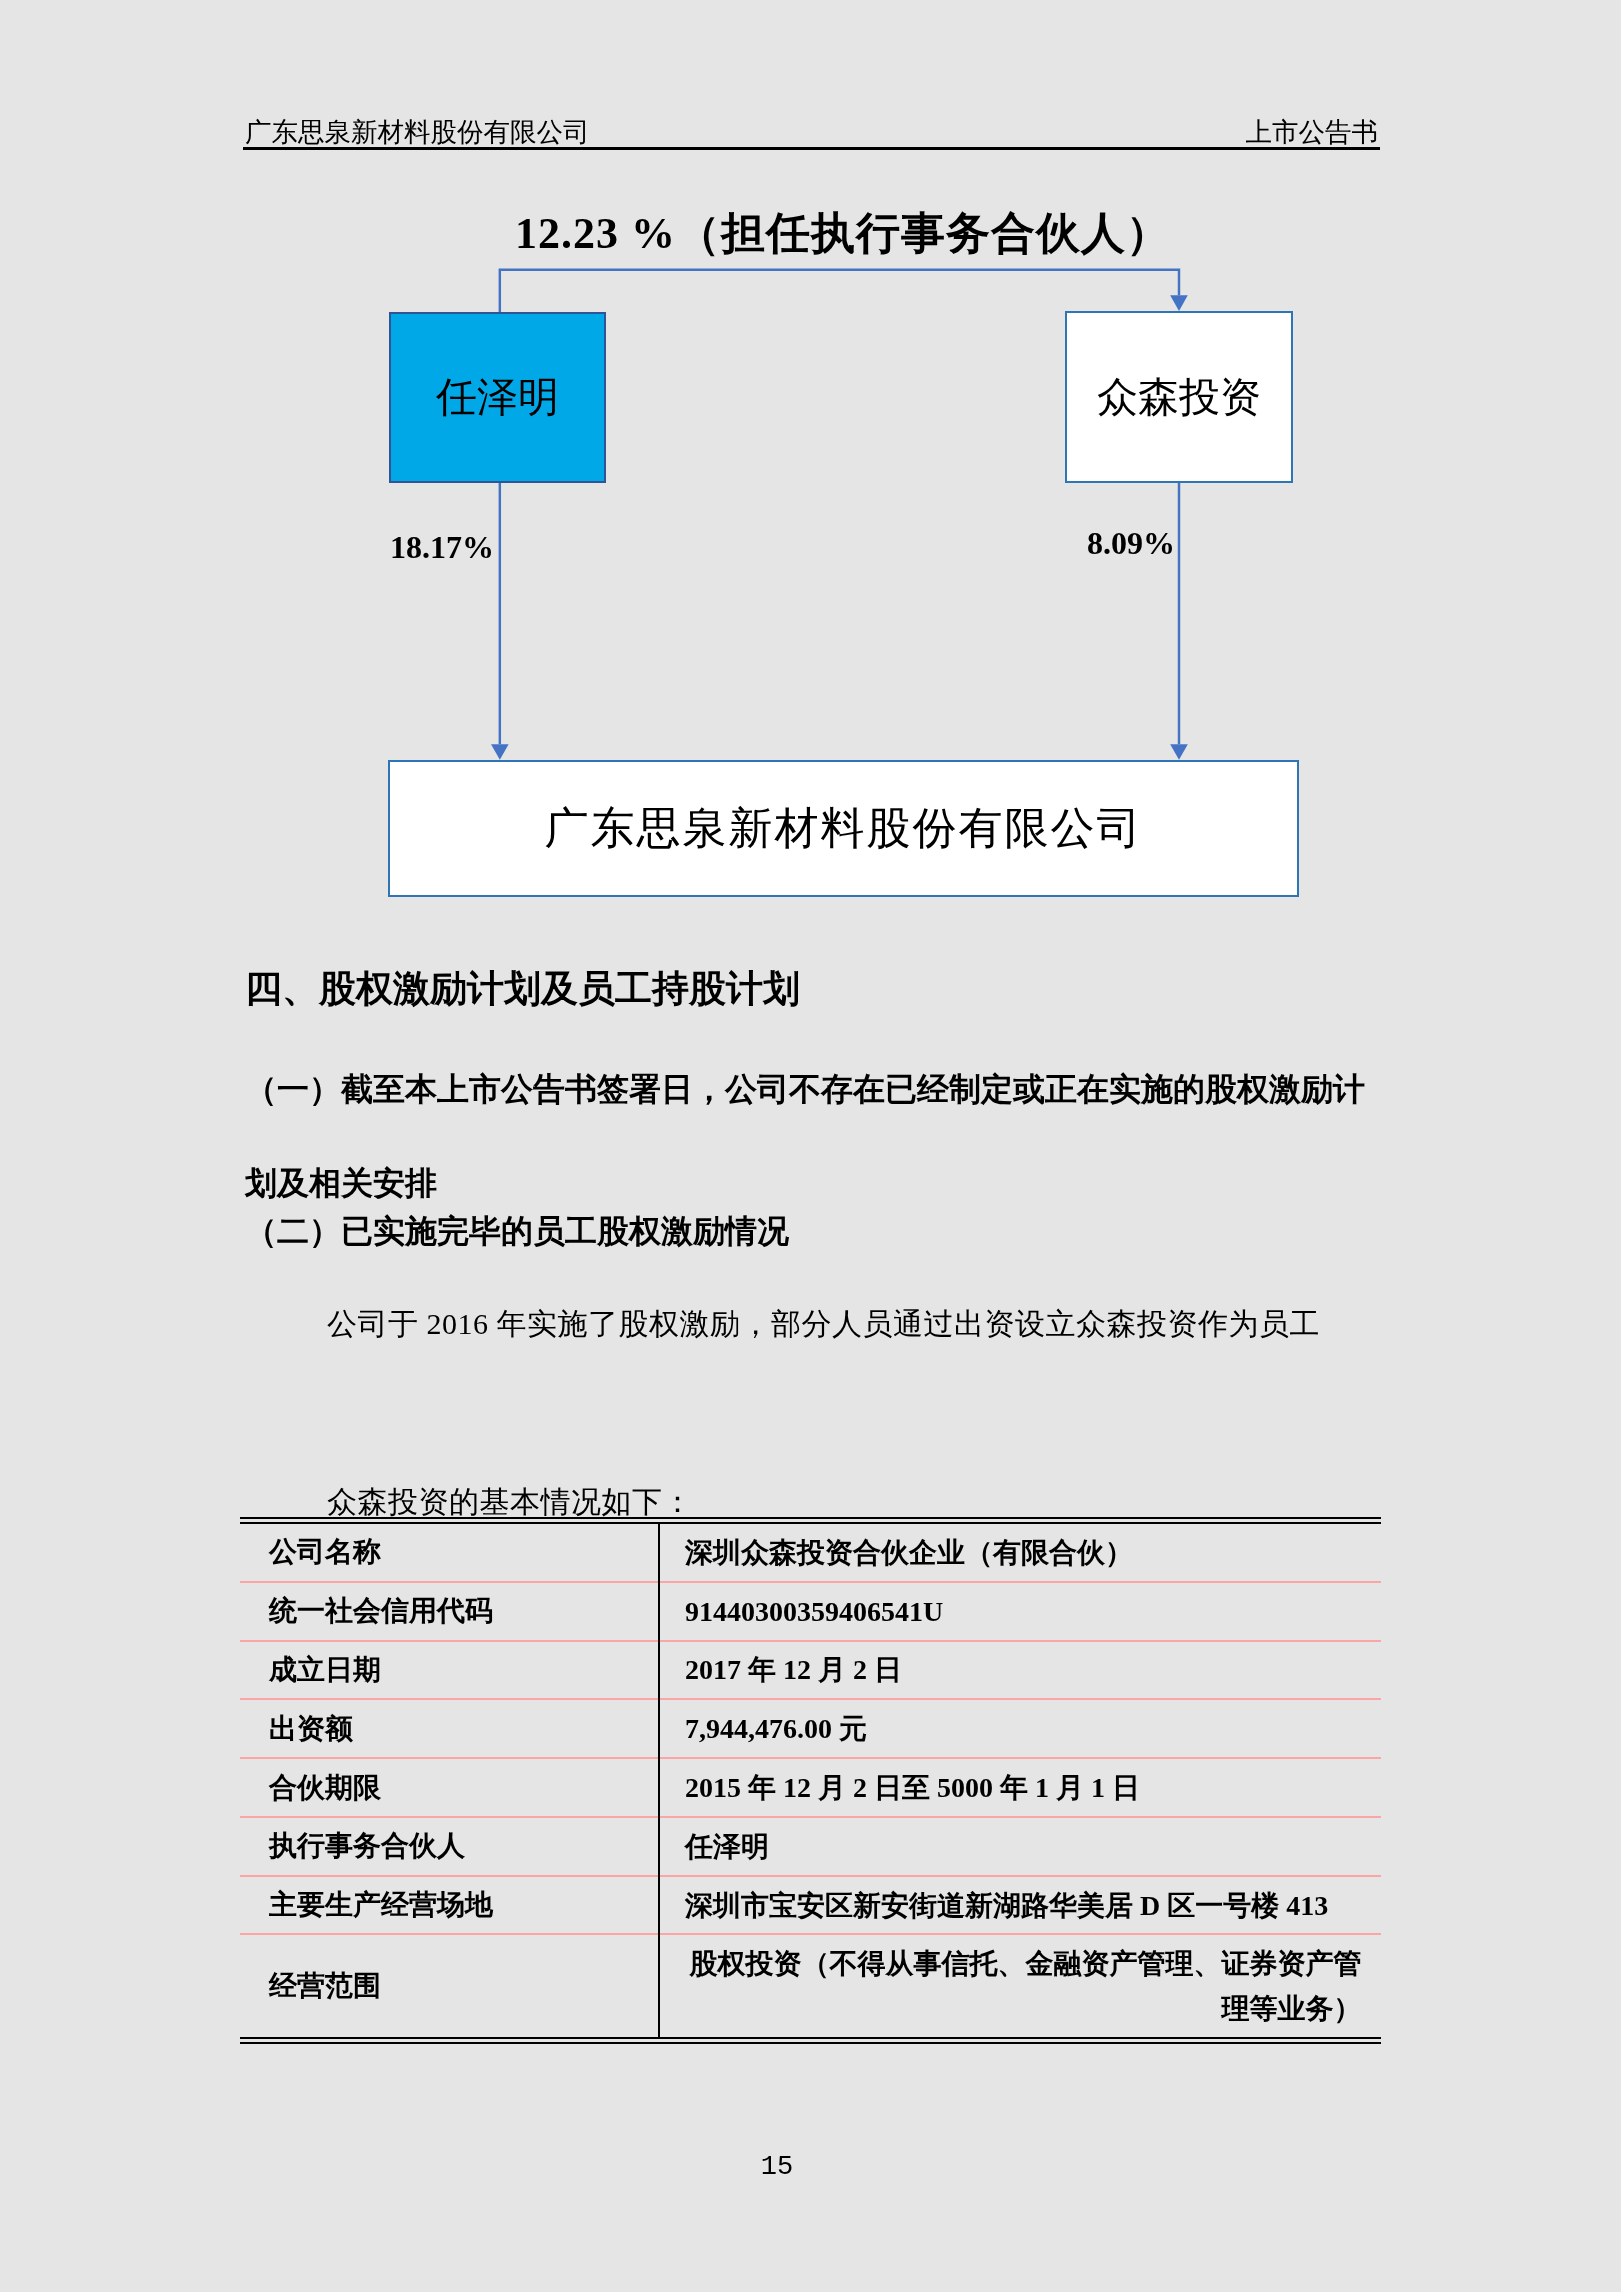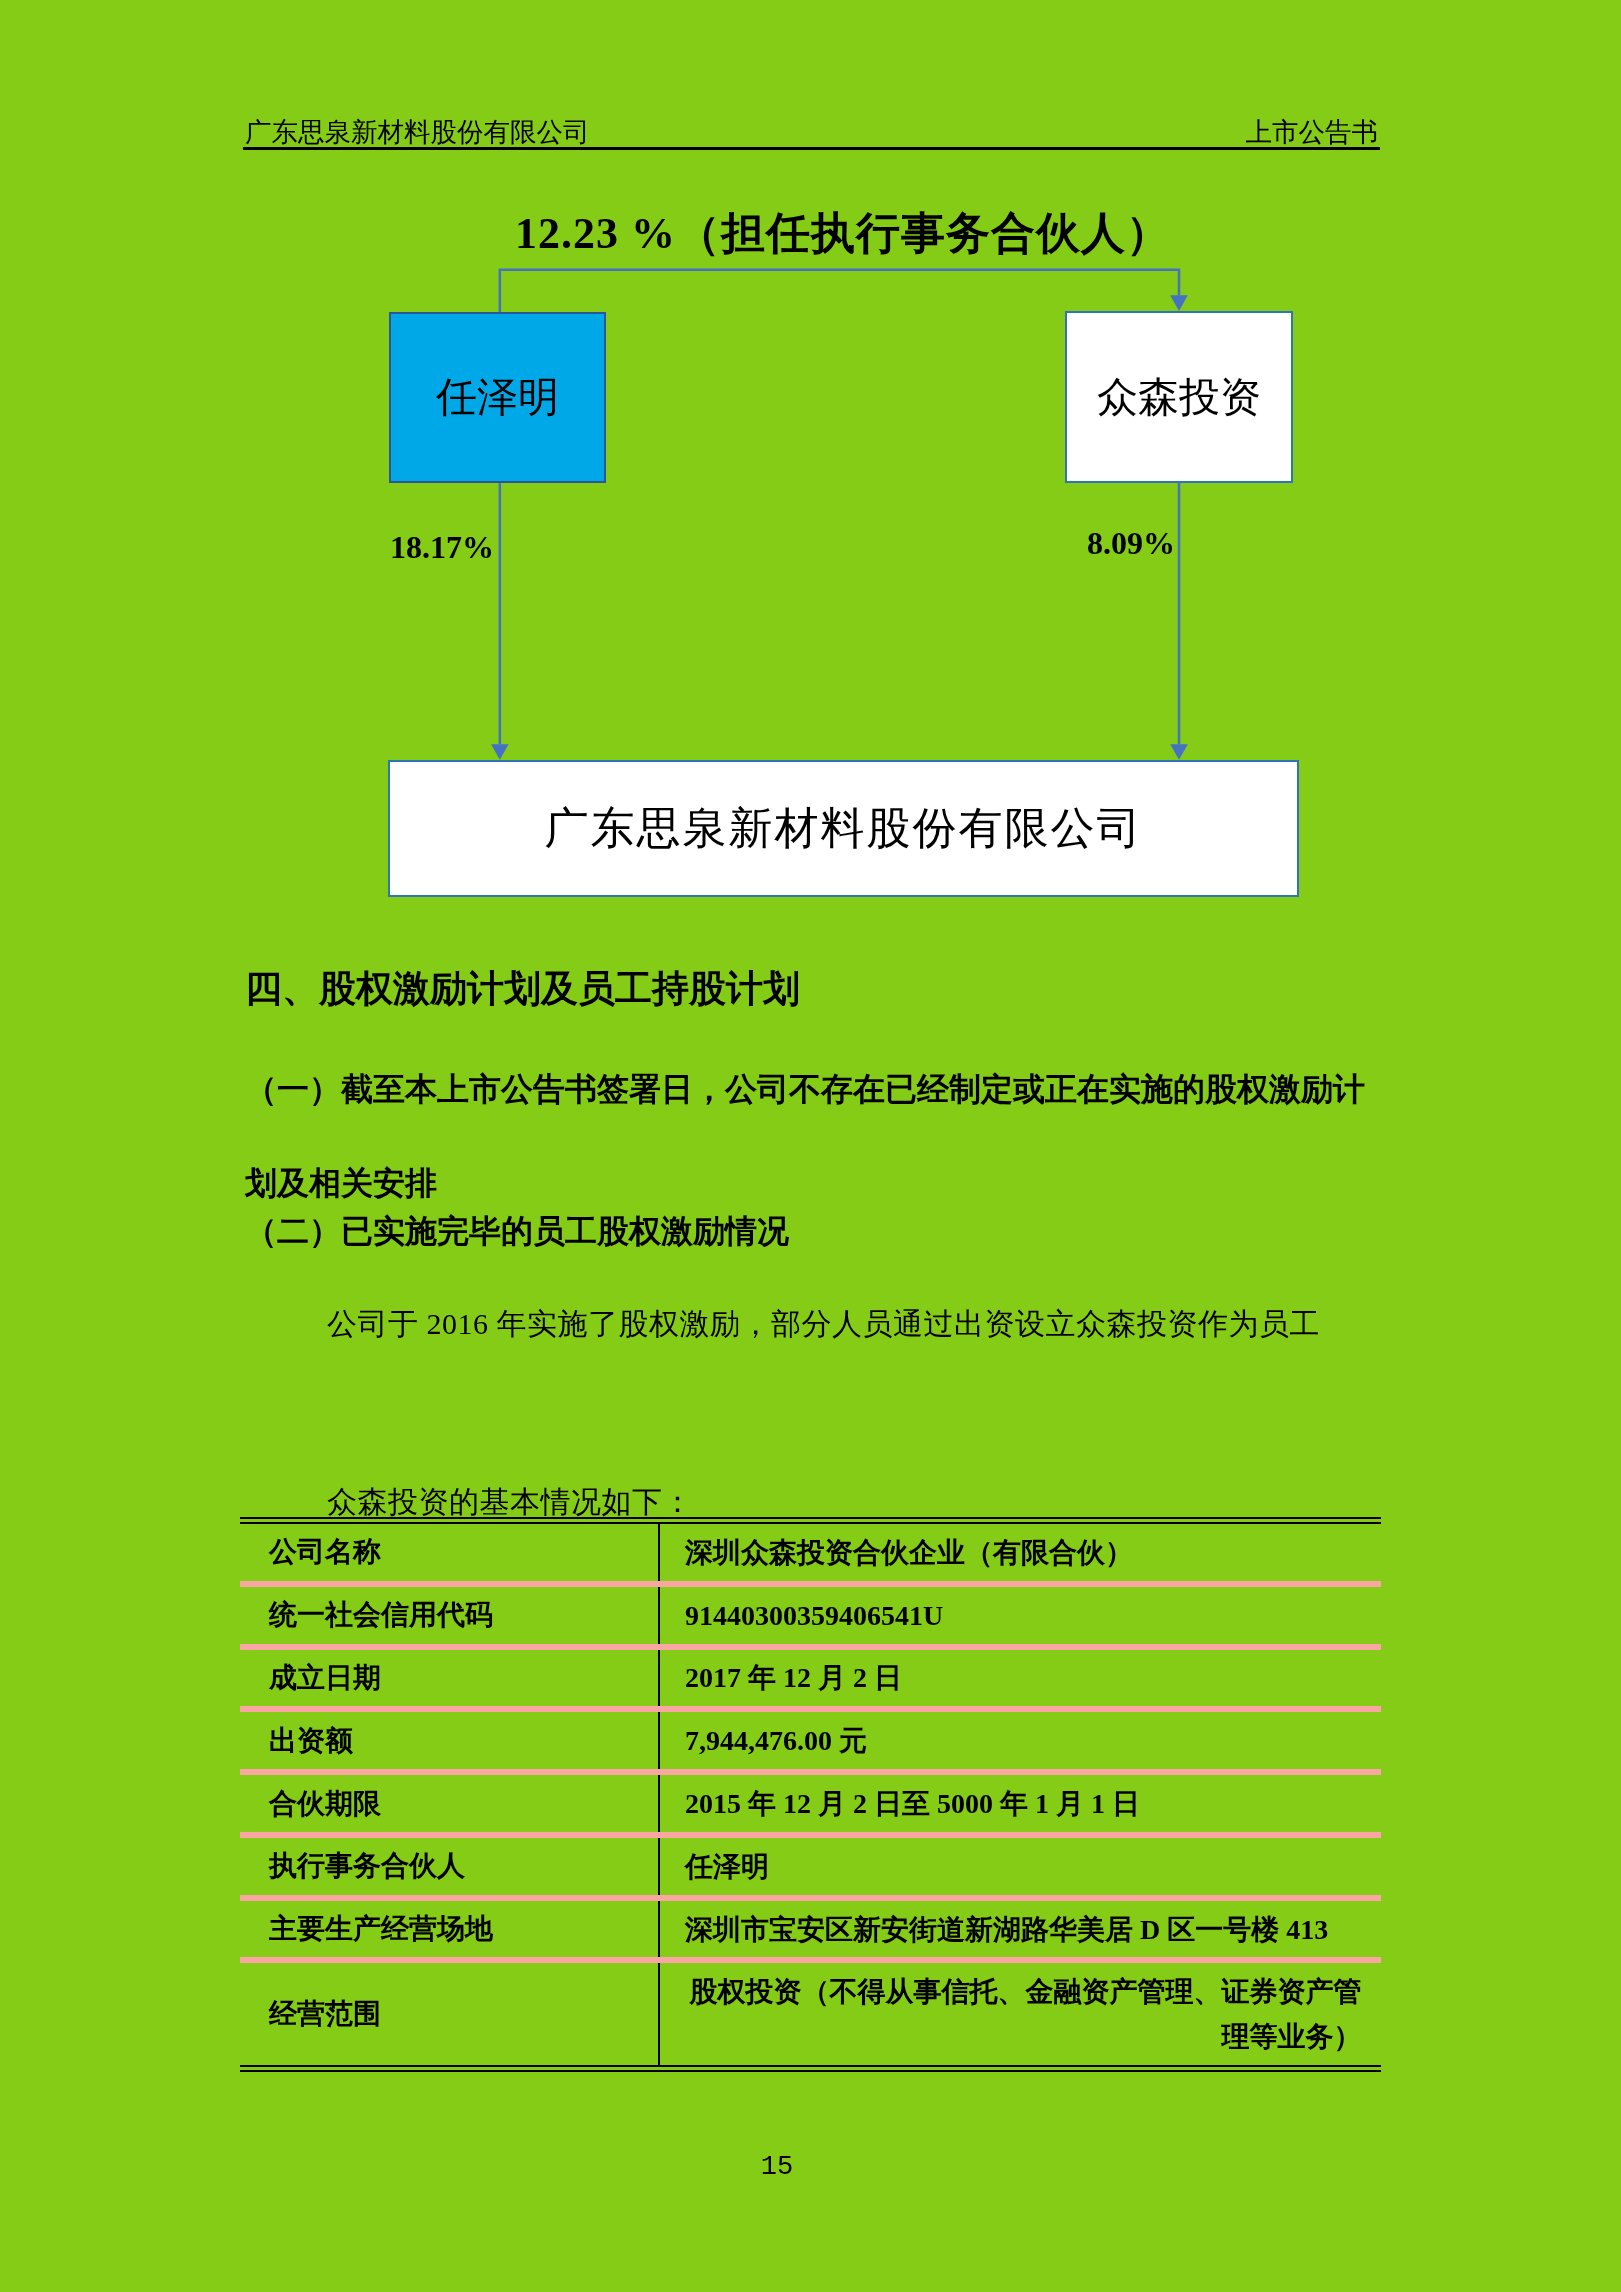--- a/index.html
+++ b/index.html
@@ -2,21 +2,21 @@
 <html lang="zh"><head>
 <meta charset="utf-8">
 <style>
   * { margin: 0; padding: 0; box-sizing: border-box; }
   html, body { background: #888; }
   .page {
     position: relative;
     width: 1621px;
     height: 2293px;
     margin: 0 auto;
-    background: #84cc16;
+    background: #e5e5e5;
     font-family: "Liberation Serif", "DejaVu Serif", serif;
     color: #000;
     overflow: hidden;
   }
   
   .hdr {
     position: absolute; left: 245px; top: 114px; width: 1133px;
     display: flex; justify-content: space-between; align-items: baseline;
     font-size: 26.5px;
   }
@@ -56,21 +56,21 @@
   .para-l2 { left: 245px; top: 1398px; }
   .tbl-intro { left: 327px; top: 1482px; }
   
   .info-table {
     position: absolute; left: 240px; top: 1517px; width: 1141px;
     border-collapse: collapse;
     border-top: 7.8px double #000;
     border-bottom: 7.8px double #000;
     font-size: 28px;
   }
-  .info-table tr { border-bottom: 6px solid #fca5a5; }
+  .info-table tr { border-bottom: 2px solid #fca5a5; }
   .info-table tr:last-child { border-bottom: none; }
   .info-table td { vertical-align: middle; height: 56px; padding: 5.9px 0; }
   .info-table td.lbl {
     width: 419px; border-right: 2px solid #000;
     font-family: "Liberation Sans", "DejaVu Sans", sans-serif;
     font-weight: bold; padding-left: 29px;
   }
   .info-table td.val { padding-left: 25px; padding-right: 19.6px; line-height: 45px; font-weight: bold; }
   
   .pageno {

